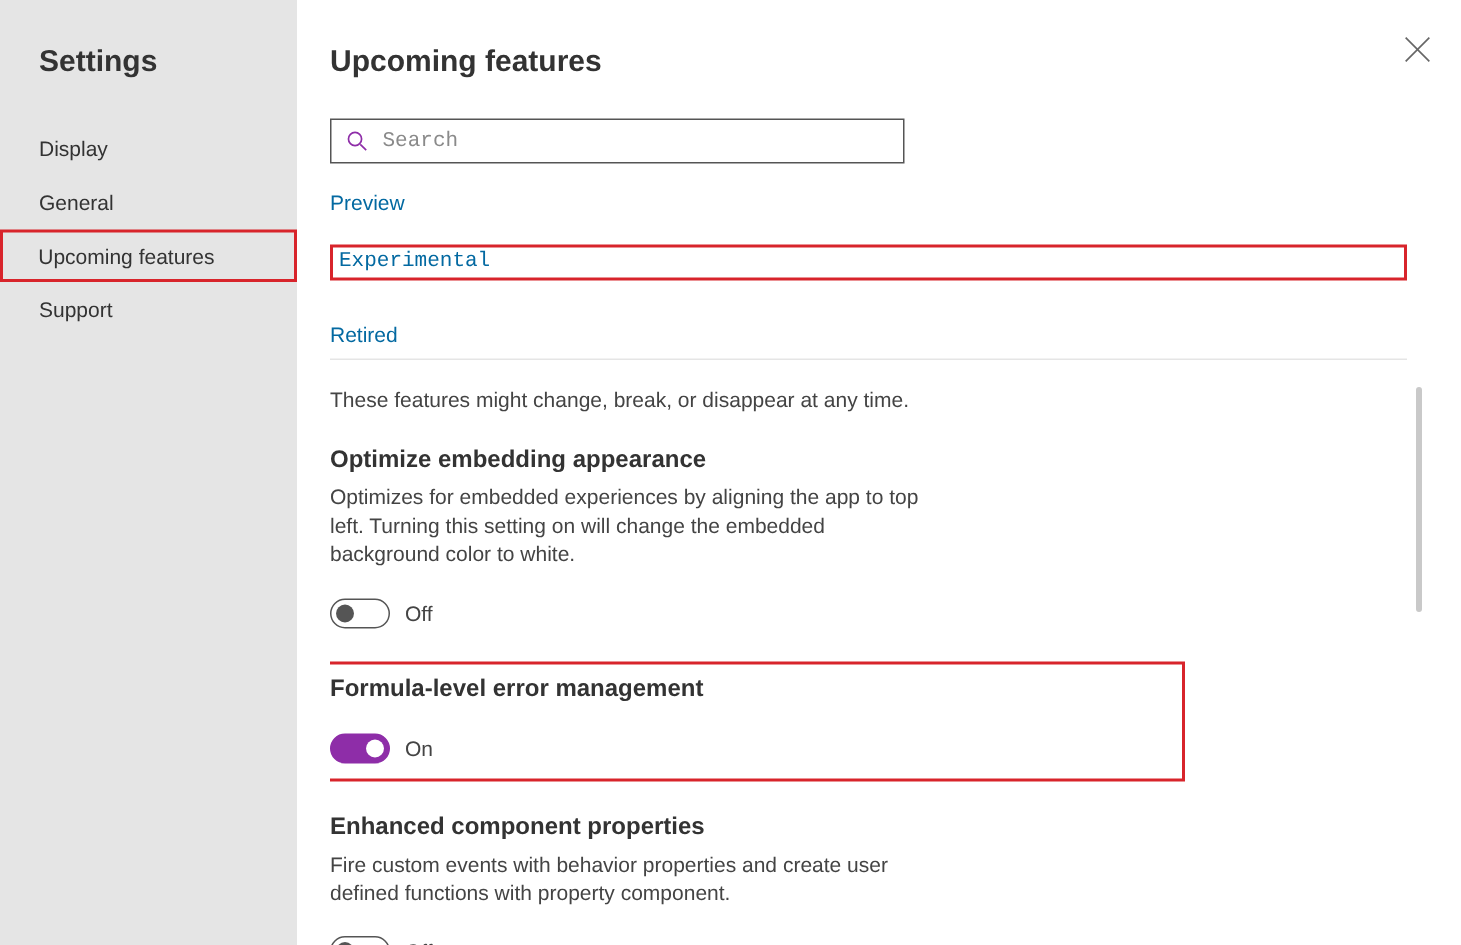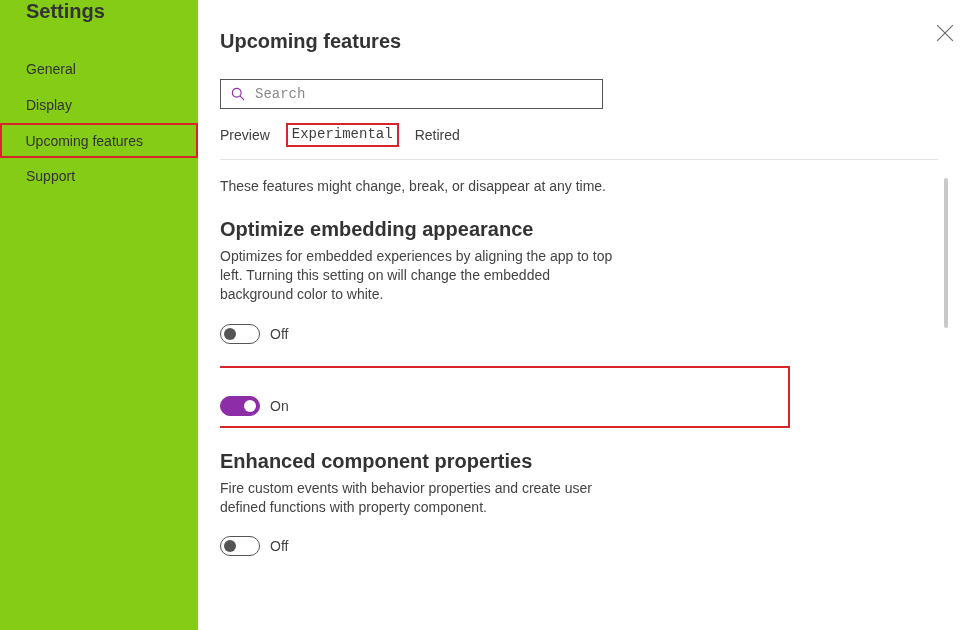--- a/index.html
+++ b/index.html
@@ -11,21 +11,22 @@
     background:#fff;
     width:974px;
     height:630px;
     overflow:hidden;
     position:relative;
   }
   .layout { display:flex; width:100%; height:100%; }
   
   .sidebar {
     width:198px;
-    background:#84cc16;
+    background:#e5e5e5;
+    padding-top:30px;
     flex-shrink:0;
   }
   .sidebar-title {
     font-size:20px;
     font-weight:600;
     padding:0 0 0 26px;
     margin-bottom:28px;
     color:#333;
   }
   .side-item {
@@ -67,21 +68,21 @@
     margin-bottom:18px;
     font-family:Liberation Mono, monospace;
   }
   .search-icon { color:#555; margin-right:8px; display:flex; }
   .search-input {
     border:none; outline:none; flex:1;
     font-family:inherit; font-size:14px; color:#555;
   }
   .search-input::placeholder { color:#8a8a8a; }
   
-  .tabrow { display:flex; gap:16px; font-size:14px; color:#404040; border-bottom:1px solid #e5e5e5; width:718px; margin-bottom:18px; position:relative; }
+  .tabrow { display:flex; gap:16px; font-size:14px; color:#0369a1; border-bottom:1px solid #e5e5e5; width:718px; margin-bottom:18px; position:relative;flex-direction:column; }
   .tab { padding:0 0 8px 0; cursor:pointer; position:relative; }
   .tab.active { font-weight:400; }
   .tab-active-box {
     border:2.5px solid #d8242b;
     padding:2px 4px 4px 4px;
     margin-top:-4px;
     margin-bottom:4px;
     line-height:1;
     font-family:Liberation Mono, monospace;
   }
@@ -100,21 +101,21 @@
     position:absolute;
     top:0; right:-10px;
     width:4px; height:150px;
     background:#c9c9c9;
     border-radius:3px;
   }
 
   .note { font-size:14px; color:#444; margin-bottom:24px; max-width:560px; }
   .feature { margin-bottom:22px; max-width:560px; }
   .feature.highlight { border:2.5px solid #d8242b; padding:8px 8px 10px 8px; margin-left:-10px; margin-right:-10px; max-width:580px; }
-  .feature-title { font-weight:600; font-size:20px; margin-bottom:6px; width:400px; }
+  .feature-title { font-weight:600; font-size:16px; margin-bottom:6px; width:400px; }
   .feature-desc { font-size:14px; color:#444; margin-bottom:12px; width:400px; line-height:1.35; }
 
   .toggle-row { display:flex; align-items:center; gap:10px;margin-top:20px; }
   .toggle {
     width:40px; height:20px;
     border-radius:10px;
     position:relative;
     cursor:pointer;
   }
   .toggle .knob {
@@ -127,22 +128,22 @@
   .toggle.on .knob { right:3px; background:#fff; }
   .toggle-label { font-size:14px; color:#444; }
 </style>
 </head>
 <body>
 
 <div class="layout">
   <div class="sidebar">
     <div class="sidebar-title">Settings</div>
     <div id="side-items">
+        <div class="side-item">Display</div>
         <div class="side-item">General</div>
-        <div class="side-item">Display</div>
         <div class="side-item highlight">Upcoming features</div>
         <div class="side-item">Support</div>
       </div>
   </div>
 
   <div class="main">
     <div class="close-btn">
       <svg viewBox="0 0 16 16" width="18" height="18">
           <line x1="1" y1="1" x2="15" y2="15" stroke="currentColor" stroke-width="1"></line>
           <line x1="15" y1="1" x2="1" y2="15" stroke="currentColor" stroke-width="1"></line>
@@ -178,20 +179,21 @@
               <div class="feature-title">Optimize embedding appearance</div>
               <div class="feature-desc">Optimizes for embedded experiences by aligning the app to top left. Turning this setting on will change the embedded background color to white.</div>
               <div class="toggle-row">
                 <div class="toggle off">
                   <div class="knob"></div>
                 </div>
                 <div class="toggle-label">Off</div>
               </div>
             </div>
             <div class="feature highlight">
+              <div class="feature-title">Formula-level error management</div>
               <div class="toggle-row">
                 <div class="toggle on">
                   <div class="knob"></div>
                 </div>
                 <div class="toggle-label">On</div>
               </div>
             </div>
             <div class="feature">
               <div class="feature-title">Enhanced component properties</div>
               <div class="feature-desc">Fire custom events with behavior properties and create user defined functions with property component.</div>

